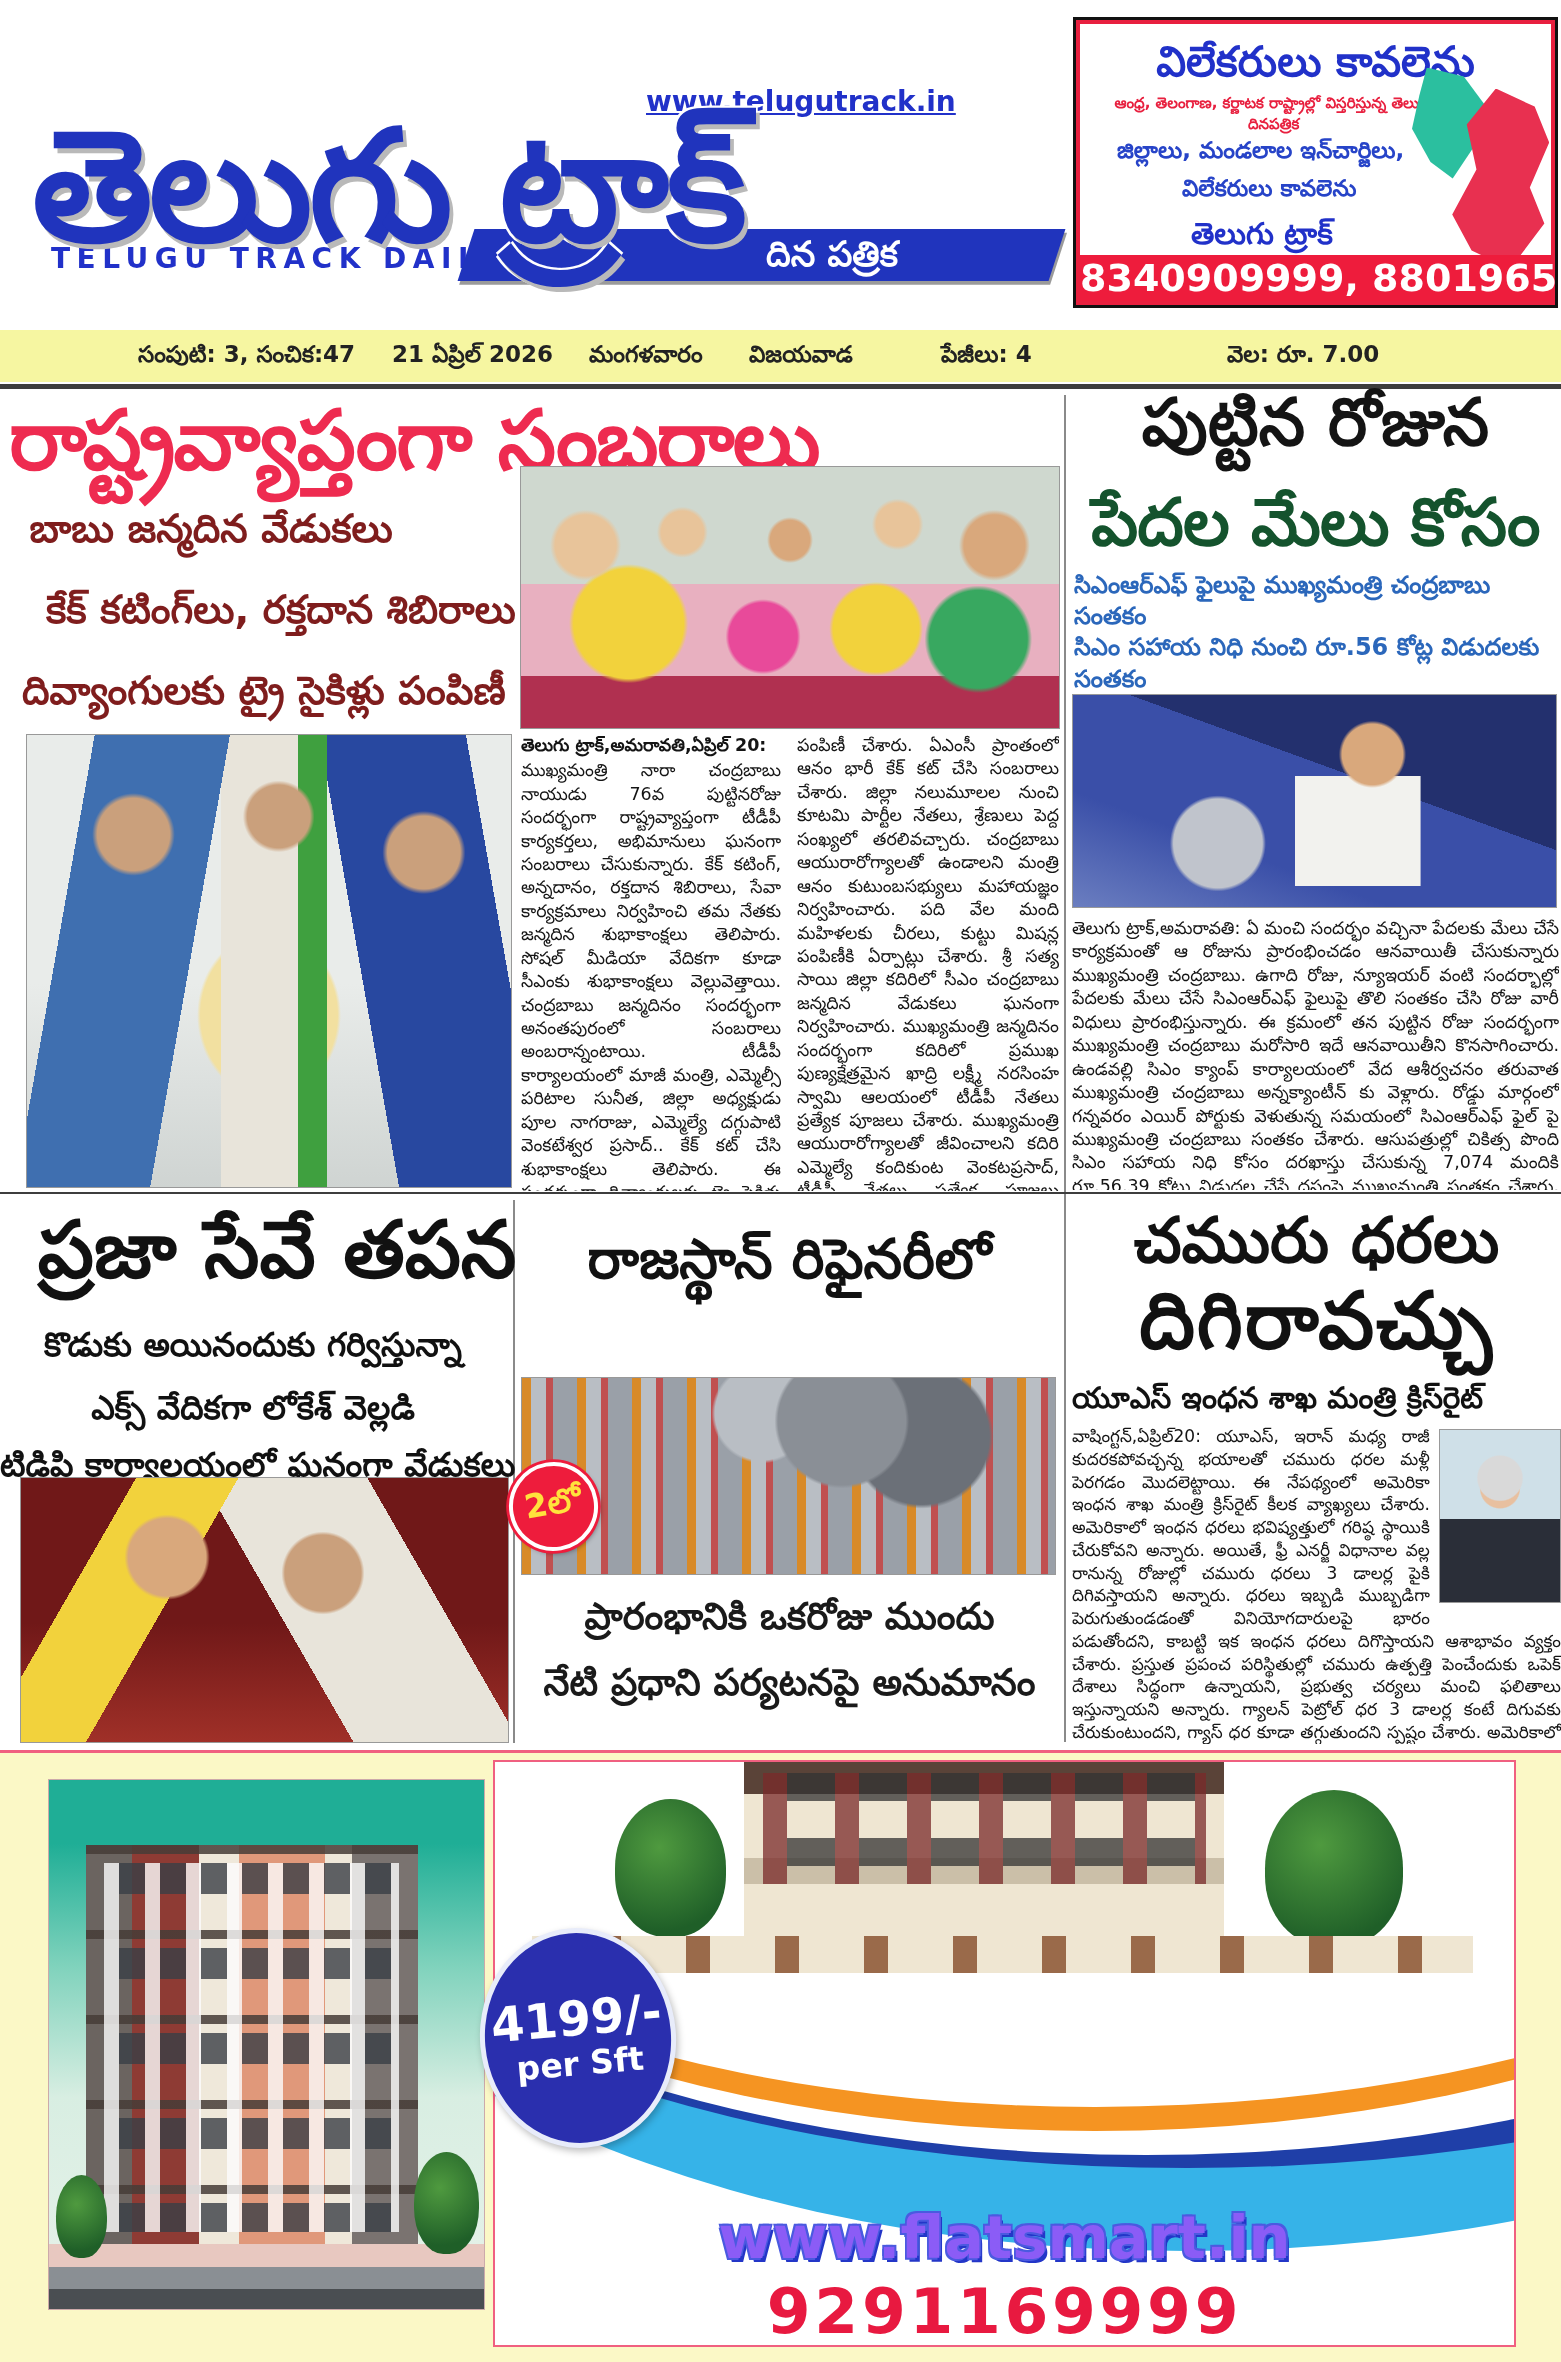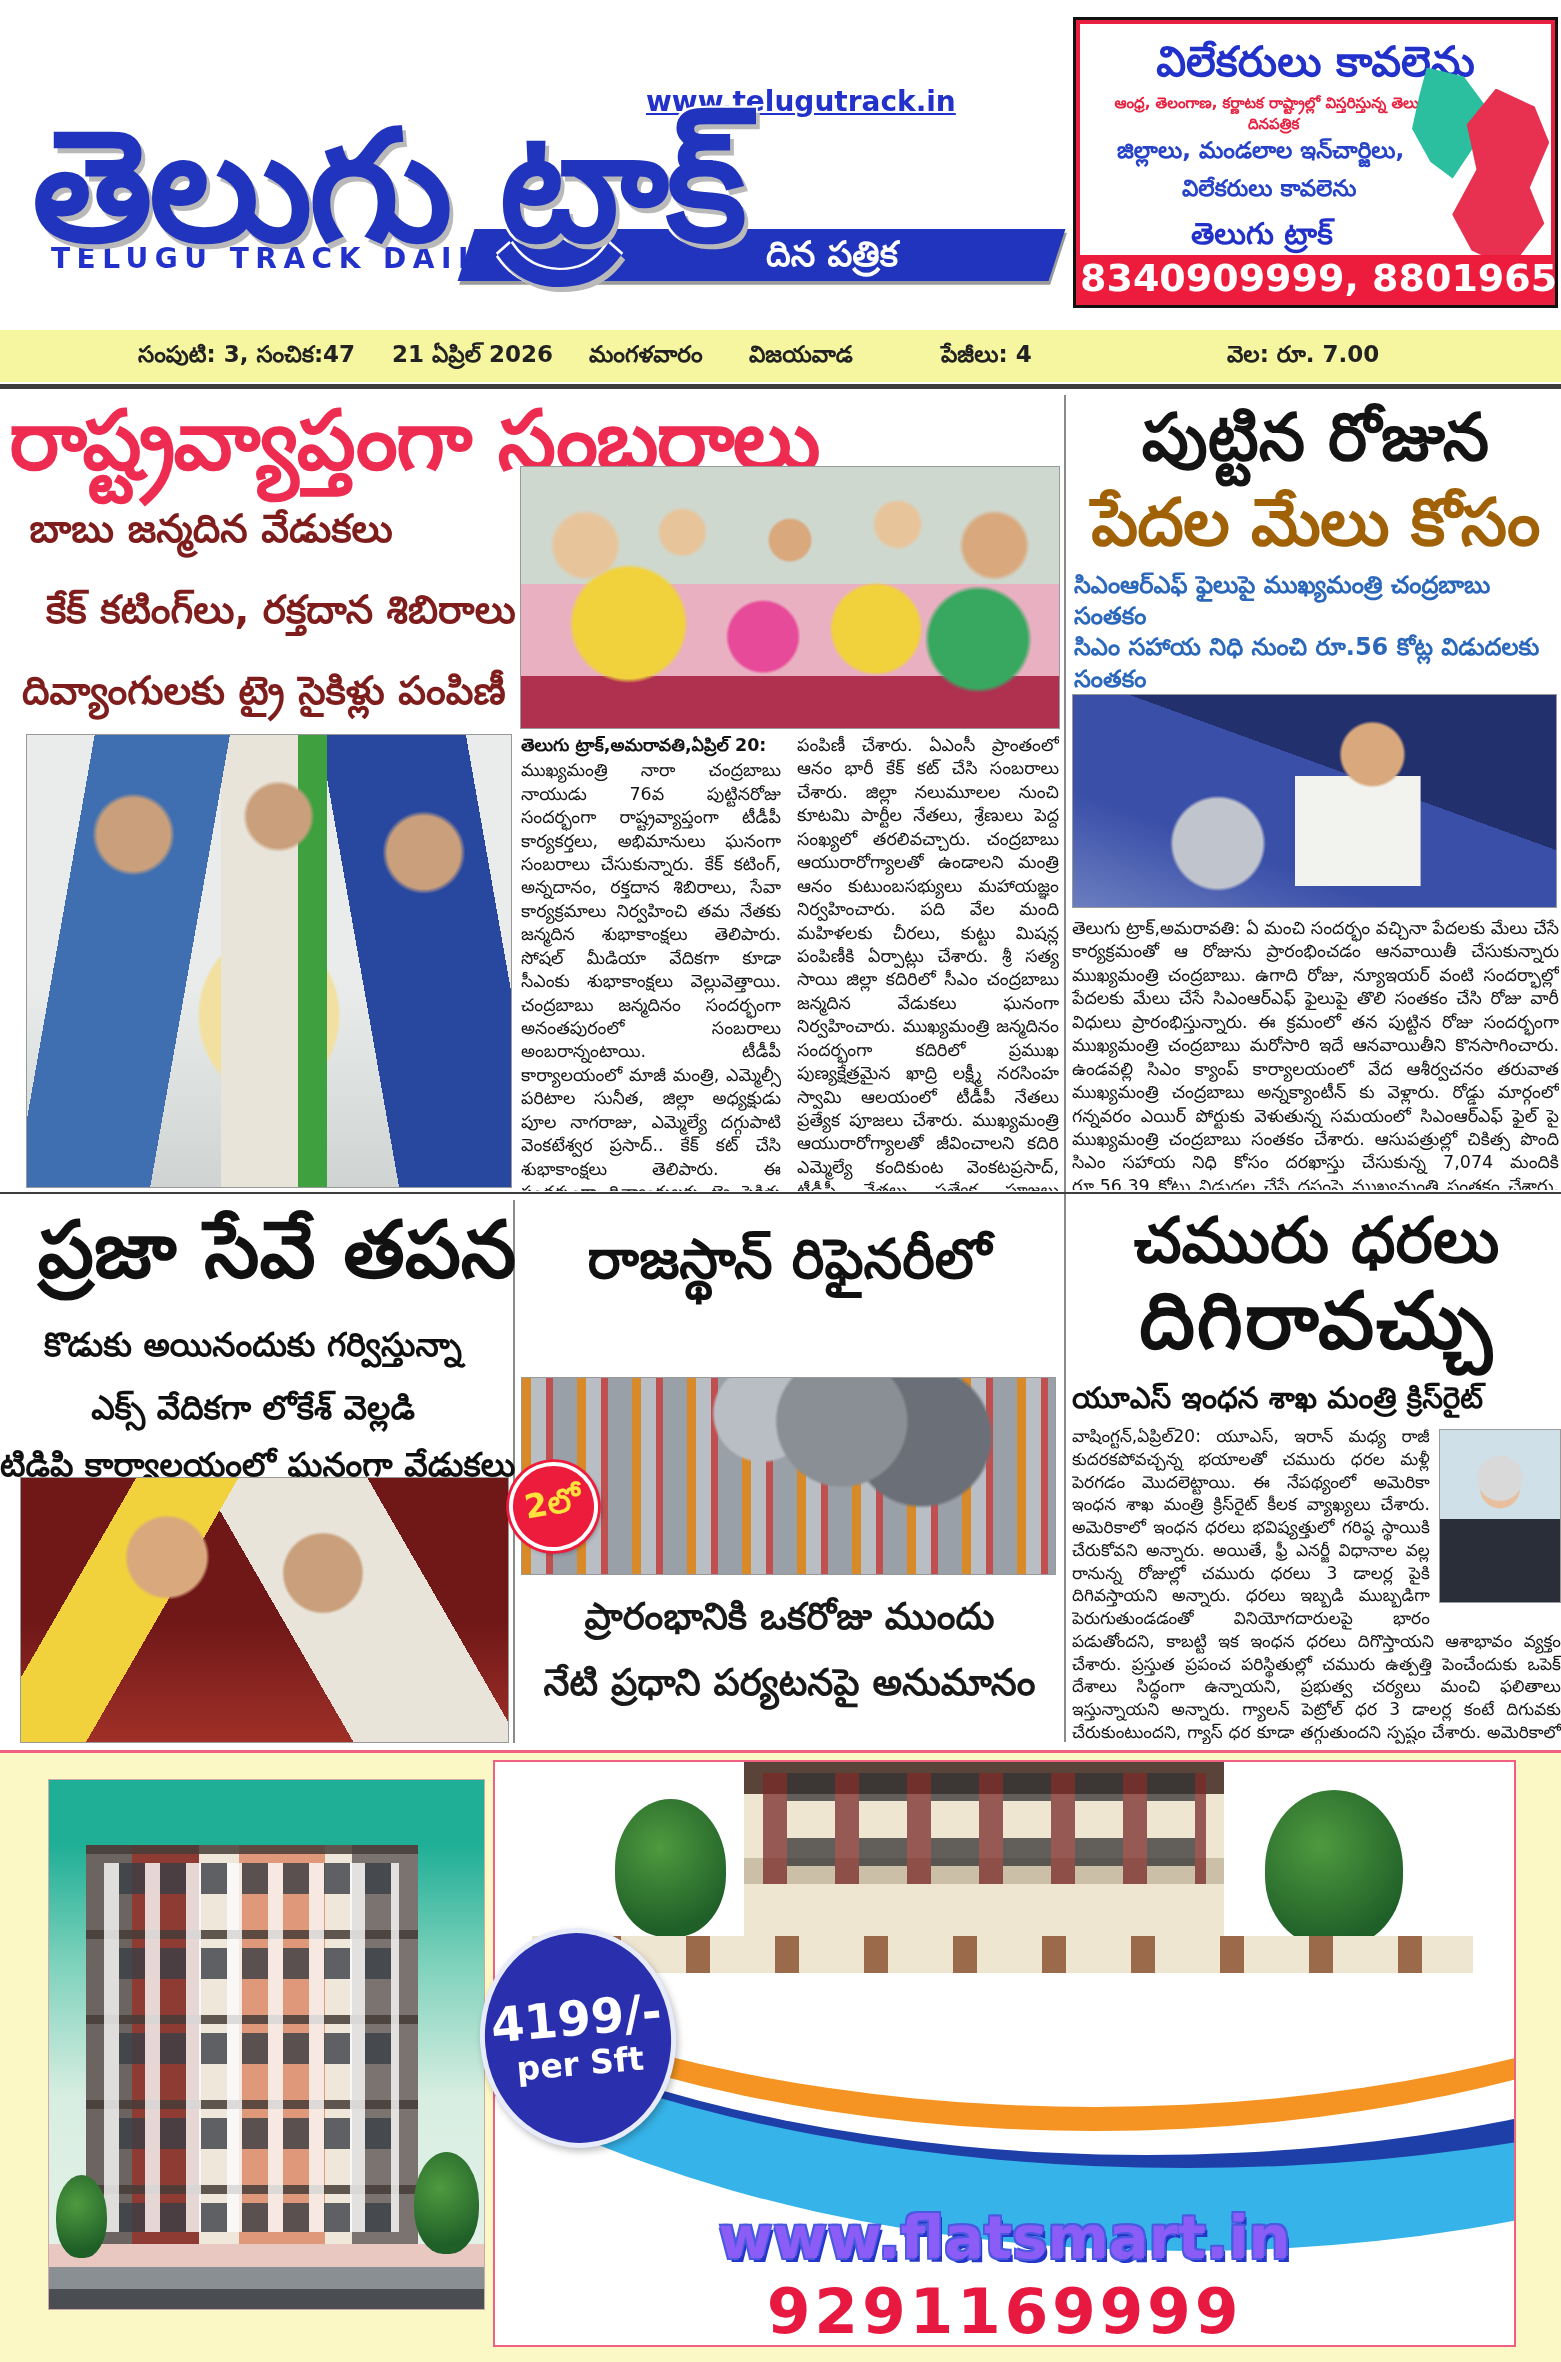--- a/index.html
+++ b/index.html
@@ -49,21 +49,21 @@
   .rule-thin{background:#8a8a8a;}
 
   
   .lead-headline{font-size:83px;font-weight:800;color:#ee2b50;line-height:1.05;white-space:nowrap;letter-spacing:-1.8px;}
   .lead-sub{font-size:39px;font-weight:800;color:#7f1d1d;white-space:nowrap;}
   .body-text{font-size:17.5px;line-height:1.34;color:#141414;}
   .dateline{font-weight:bold;text-align:left;margin-bottom:1.8px;}
 
   
   .kicker{font-size:66px;font-weight:800;color:#141414;white-space:nowrap;}
-  .blue-head{font-size:66px;font-weight:800;color:#a16207;white-space:nowrap;letter-spacing:-0.9px;}
+  .blue-head{font-size:66px;font-weight:800;color:#14532d;white-space:nowrap;letter-spacing:-0.9px;}
   .deck{font-size:24px;line-height:1.3;font-weight:600;color:#2b67bb;}
 
   
   .black-head-xl{font-size:79px;font-weight:800;color:#111;line-height:1;white-space:nowrap;}
   .black-sub{font-size:33px;font-weight:700;color:#111;white-space:nowrap;}
   .mid-head{font-size:55px;font-weight:800;color:#111;white-space:nowrap;margin-top:16px;}
   .mid-head-red{font-size:55px;font-weight:800;color:#ee2b50;white-space:nowrap;}
   .mid-sub{font-size:37px;font-weight:700;color:#1a1a1a;white-space:nowrap;}
   .oil-h1{font-size:63px;font-weight:800;color:#111;white-space:nowrap;}
   .oil-h2{font-size:79px;font-weight:800;color:#111;white-space:nowrap;letter-spacing:1.8px;}
@@ -201,21 +201,21 @@
   <div class="photo ph-felicitation" style="left:26px;top:734px;width:486px;height:454px;"></div>
 
   <div class="abs clip" style="left:521px;top:734px;width:260px;height:457px;">
     <div class="dateline body-text">తెలుగు ట్రాక్,అమరావతి,ఏప్రిల్ 20:</div>
     <div class="body-text just">ముఖ్యమంత్రి నారా చంద్రబాబు నాయుడు 76వ పుట్టినరోజు సందర్భంగా రాష్ట్రవ్యాప్తంగా టీడీపీ కార్యకర్తలు, అభిమానులు ఘనంగా సంబరాలు చేసుకున్నారు. కేక్ కటింగ్, అన్నదానం, రక్తదాన శిబిరాలు, సేవా కార్యక్రమాలు నిర్వహించి తమ నేతకు జన్మదిన శుభాకాంక్షలు తెలిపారు. సోషల్ మీడియా వేదికగా కూడా సీఎంకు శుభాకాంక్షలు వెల్లువెత్తాయి. చంద్రబాబు జన్మదినం సందర్భంగా అనంతపురంలో సంబరాలు అంబరాన్నంటాయి. టీడీపీ కార్యాలయంలో మాజీ మంత్రి, ఎమ్మెల్సీ పరిటాల సునీత, జిల్లా అధ్యక్షుడు పూల నాగరాజు, ఎమ్మెల్యే దగ్గుపాటి వెంకటేశ్వర ప్రసాద్.. కేక్ కట్ చేసి శుభాకాంక్షలు తెలిపారు. ఈ సందర్భంగా దివ్యాంగులకు ట్రై సైకిళ్లు పంపిణీ చేశారు. పార్టీ కార్యాలయానికి టీడీపీ నేతలు, కార్యకర్తలు భారీ సంఖ్యలో తరలివచ్చి సంబరాలు చేసుకున్నారు. సీఎం పుట్టిన రోజు సందర్భంగా కళ్యాణదుర్గంలో మెగా రక్తదాన శిబిరాన్ని ఎమ్మెల్యే అమిలినేని సురేంద్ర బాబు రక్తదానం చేసి ప్రారంభించారు. మెగా రక్తదాన శిబిరానికి అభిమానులు, కార్యకర్తలు తరలివచ్చి వంద పైగా రక్తదానం చేశారు. మెగా బ్లడ్ క్యాంప్ రెడ్ క్రాస్‌తో పాటు పలు జిల్లాలకు చెందిన స్వచ్ఛంద సంస్థలు పాల్గొన్నాయి. నెల్లూరు జిల్లాలో మాజీ మంత్రి రామనారాయణ ఆధ్వర్యంలో జన్మదిన వేడుకలు ఘనంగా నిర్వహించారు. ప్రభుత్వ ఆసుపత్రిలో రోగులకు పండ్లు</div>
   </div>
   <div class="abs clip" style="left:797px;top:734px;width:262px;height:457px;">
     <div class="body-text just">పంపిణీ చేశారు. ఏఎంసీ ప్రాంతంలో ఆనం భారీ కేక్ కట్ చేసి సంబరాలు చేశారు. జిల్లా నలుమూలల నుంచి కూటమి పార్టీల నేతలు, శ్రేణులు పెద్ద సంఖ్యలో తరలివచ్చారు. చంద్రబాబు ఆయురారోగ్యాలతో ఉండాలని మంత్రి ఆనం కుటుంబసభ్యులు మహాయజ్ఞం నిర్వహించారు. పది వేల మంది మహిళలకు చీరలు, కుట్టు మిషన్ల పంపిణీకి ఏర్పాట్లు చేశారు. శ్రీ సత్య సాయి జిల్లా కదిరిలో సీఎం చంద్రబాబు జన్మదిన వేడుకలు ఘనంగా నిర్వహించారు. ముఖ్యమంత్రి జన్మదినం సందర్భంగా కదిరిలో ప్రముఖ పుణ్యక్షేత్రమైన ఖాద్రి లక్ష్మీ నరసింహ స్వామి ఆలయంలో టీడీపీ నేతలు ప్రత్యేక పూజలు చేశారు. ముఖ్యమంత్రి ఆయురారోగ్యాలతో జీవించాలని కదిరి ఎమ్మెల్యే కందికుంట వెంకటప్రసాద్, టీడీపీ నేతలు ప్రత్యేక పూజలు నిర్వహించారు. కూటమి నేతలు ఆలయంలో కొబ్బరికాయలు కొట్టారు. గత వైసీపీ హయాంతో పోలుస్తూ నిరంతరం ప్రజల కోసం పనిచేస్తున్న ముఖ్యమంత్రికి నేతలు జన్మదిన శుభాకాంక్షలు తెలిపారు. భారతదేశ రాజకీయాలలో చంద్రబాబు ఒక చరిత అని కొనియాడారు. సీఎం చంద్రబాబుకు పలు జిల్లాల్లో కూడా వేడుకలు ఘనంగా నిర్వహించారు.</div>
   </div>
 
-  <div class="abs kicker center" style="left:1072px;top:399px;width:487px;">పుట్టిన రోజున</div>
+  <div class="abs kicker center" style="left:1072px;top:384px;width:487px;">పుట్టిన రోజున</div>
   <div class="abs blue-head center" style="left:1072px;top:484px;width:487px;">పేదల మేలు కోసం</div>
 
   <div class="abs deck" style="left:1074px;top:570px;width:485px;">
     <div>సిఎంఆర్ఎఫ్ ఫైలుపై ముఖ్యమంత్రి చంద్రబాబు సంతకం</div>
     <div>సిఎం సహాయ నిధి నుంచి రూ.56 కోట్ల విడుదలకు సంతకం</div>
     <div>22 నెలల్లో సిఎంఆర్ఎఫ్ ద్వారా రూ.1,298 కోట్ల ఆర్థిక సాయం</div>
     <div>చేసిన ముఖ్యమంత్రి చంద్రబాబు</div>
   </div>
 
   <div class="photo ph-cm" style="left:1072px;top:694px;width:485px;height:214px;"></div>

